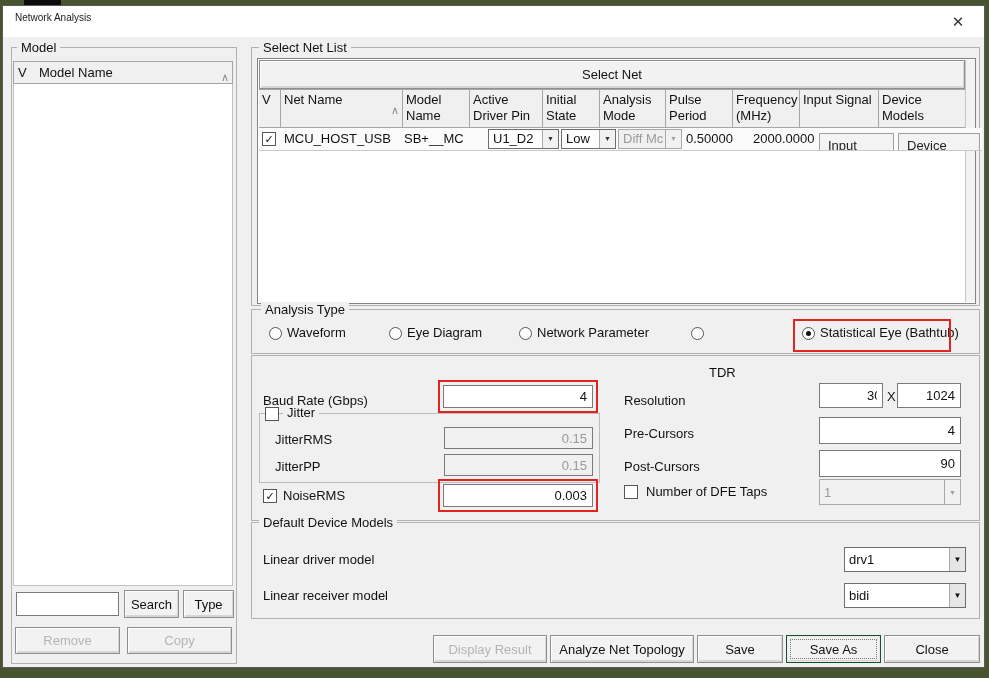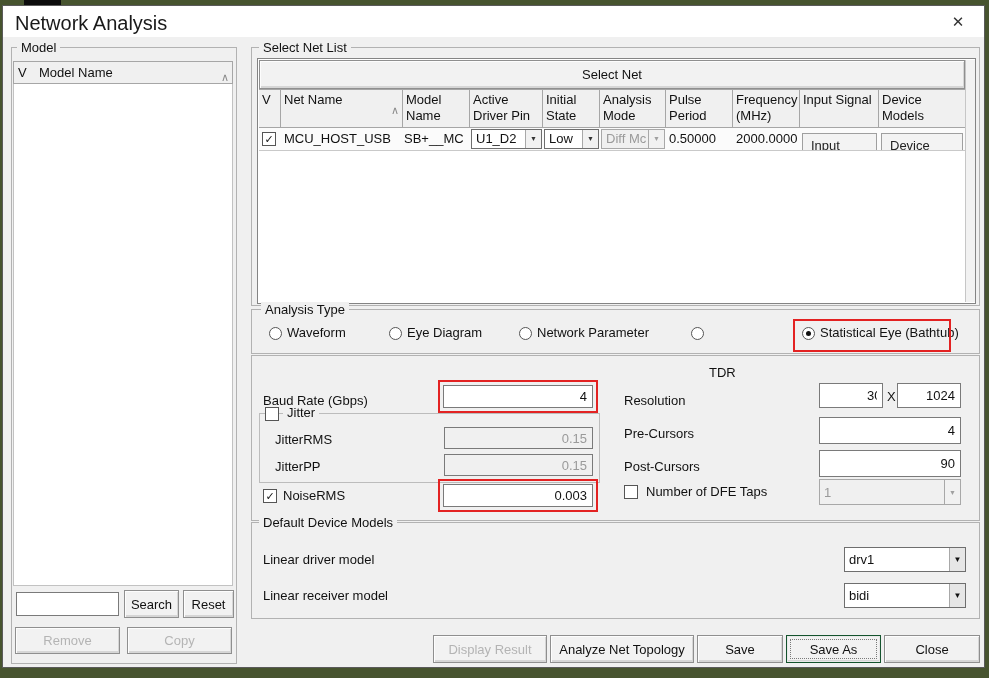--- a/index.html
+++ b/index.html
@@ -2,21 +2,21 @@
 <html><head>
 <meta charset="utf-8">
 <style>
   * { box-sizing: border-box; margin: 0; padding: 0; }
   html,body { width: 989px; height: 678px; overflow: hidden; }
   body { background: #47542f; font-family: "Liberation Sans", sans-serif; font-size: 13px; color: #111; position: relative; }
   .desktop-block { position:absolute; left:24px; top:0; width:37px; height:6px; background:#0c0c0c; }
 
   .dialog { position:absolute; left:2px; top:5px; width:983px; height:663px; background:#f0f0f0; border:1px solid #5a5a5a; }
   .titlebar { position:absolute; left:0; top:0; width:100%; height:31px; background:#ffffff; }
-  .title-text { position:absolute; left:12px; top:6px; font-size:20px; color:#1a1a1a; }
+  .title-text { position:absolute; left:12px; top:6px; font-size:10px; color:#1a1a1a; }
   .close-btn { position:absolute; left:939px; top:2px; width:32px; height:27px; text-align:center; line-height:27px; font-size:15px; color:#333; cursor:pointer; }
 
   .groupbox { position:absolute; border:1px solid #b2b2b2; }
   .grouplabel { position:absolute; background:#f0f0f0; padding:0 4px; font-size:13px; color:#111; white-space:nowrap; z-index:3; }
 
   .btn { position:absolute; background:#f2f2f2; border:1px solid #8f8f8f; box-shadow: inset 1px 1px 0 #fdfdfd, inset -1px -2px 0 #d6d6d6; text-align:center; color:#111; font-size:13px; display:flex; align-items:center; justify-content:center; cursor:pointer; }
   .btn.disabled { color:#b4b4b4; cursor:default; }
   .btn.default { border:1px solid #14532d; outline:1px dotted #7a7a7a; outline-offset:-5px; box-shadow: inset 0 0 0 1px #e8e8e8, inset -1px -2px 0 #d6d6d6; }
 
   .sunken { background:#ffffff; border:1px solid #848484; }
@@ -69,21 +69,21 @@
 
   <div class="model-header" style="left:10px; width:23px;">V</div>
   <div class="model-header" style="left:32px; width:198px; border-left:none;">
     <span>Model Name</span>
     <span class="sort-mark" style="top:5px;">∧</span>
   </div>
   <div class="model-list"></div>
 
   <input class="field" style="left: 13px; top: 586px; width: 103px; height: 24px;" value="">
   <div class="btn" style="left:121px; top:584px; width:55px; height:28px;">Search</div>
-  <div class="btn" style="left:180px; top:584px; width:51px; height:28px;">Reset</div>
+  <div class="btn" style="left:180px; top:584px; width:51px; height:28px;">Type</div>
   <div class="btn disabled" style="left:12px; top:621px; width:105px; height:27px;">Remove</div>
   <div class="btn disabled" style="left:124px; top:621px; width:105px; height:27px;">Copy</div>
 
   <div class="groupbox" style="left:248px; top:41px; width:729px; height:259px;"></div>
   <div class="grouplabel" style="left:256px; top:34px;">Select Net List</div>
 
   <div class="net-viewport sunken"></div>
   <div class="btn select-net-btn">Select Net</div>
   <div class="scroll-strip"></div>
 
@@ -102,21 +102,21 @@
     <div class="th" style="width:79px;">Input Signal</div>
     <div class="th" style="width:86px; border-right:none;">Device Models</div>
   </div>
 
   <div class="trow">
     <div class="td" style="width:22px;">
       <span class="checkbox" style="left:3px; top:4px;">✓</span>
     </div>
     <div class="td" style="width:122px;">MCU_HOST_USB</div>
     <div class="td" style="width:67px; padding-left:1px;">SB+__MC</div>
-    <div class="td" style="width:73px;">
+    <div class="td" style="width:73px;margin-left:17px;">
       <div class="combo cell-combo">
         <span class="combo-text">U1_D2</span>
         <span class="combo-arrow">▼</span>
       </div>
     </div>
     <div class="td" style="width:57px;">
       <div class="combo cell-combo">
         <span class="combo-text">Low</span>
         <span class="combo-arrow">▼</span>
       </div>

